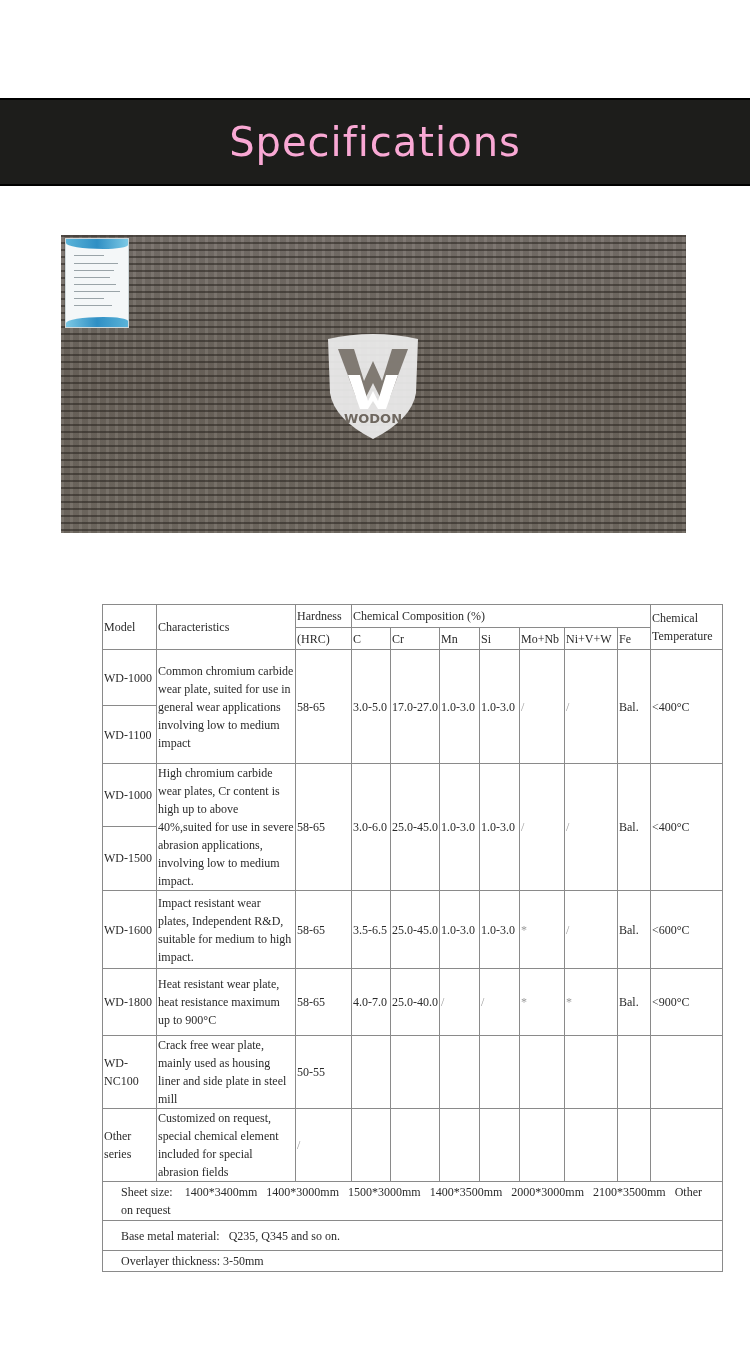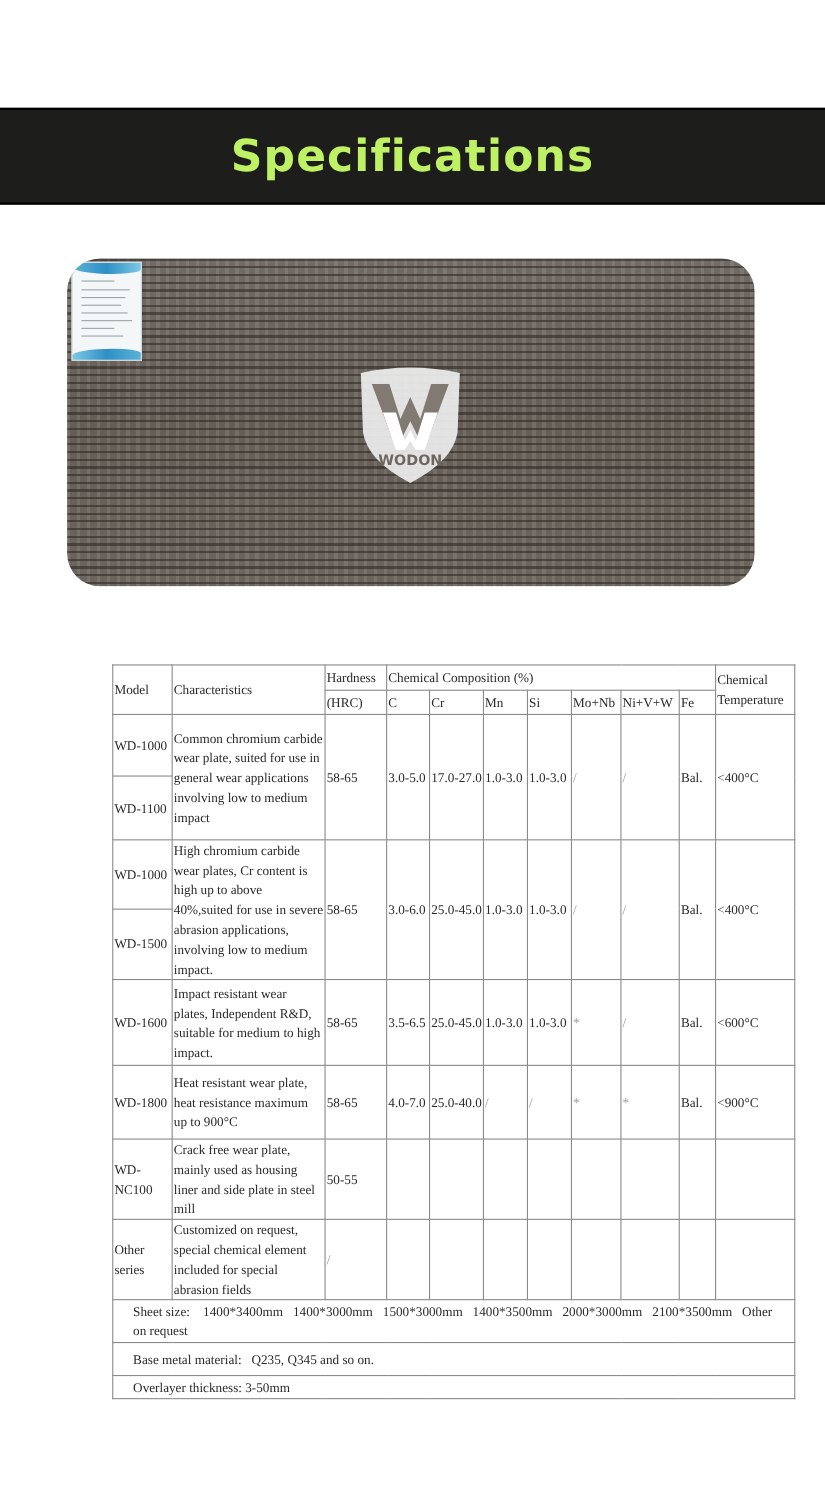--- a/index.html
+++ b/index.html
@@ -1,25 +1,24 @@
 <!DOCTYPE html>
 <html><head>
 <meta charset="utf-8">
 <style>
   html, body { margin: 0; padding: 0; background: #ffffff; }
   body { width: 750px; height: 1362px; position: relative; overflow: hidden; font-family: "Liberation Serif", serif; color: #222; }
   .banner { position: absolute; left: 0; top: 98px; width: 750px; height: 88px; background: #1d1d1b; border-top: 2px solid #000; border-bottom: 2px solid #000; box-sizing: border-box; display: flex; align-items: center; justify-content: center; }
-  .banner-title { color: #bef264; font-family: "DejaVu Sans", sans-serif; font-weight: bold; font-size: 40px; letter-spacing: 1px; }
+  .banner-title { color: #f9a8d4; font-family: "DejaVu Sans", sans-serif; font-weight: normal; font-size: 40px; letter-spacing: 1px; }
   .product { position: absolute; left: 61px; top: 235px; width: 625px; height: 298px; overflow: hidden;
     background-color: #6e675f;
     background-image:
       repeating-linear-gradient(180deg, rgba(40,35,30,0.55) 0px, rgba(40,35,30,0.55) 2px, rgba(0,0,0,0) 2px, rgba(0,0,0,0) 7px),
       repeating-linear-gradient(90deg, rgba(255,255,255,0.06) 0px, rgba(255,255,255,0.06) 3px, rgba(0,0,0,0.05) 3px, rgba(0,0,0,0.05) 9px),
       linear-gradient(180deg, #77706a 0%, #6a635b 50%, #716a62 100%);
-    border-radius: 30px;
   }
   .cert { position: absolute; left: 4px; top: 3px; width: 64px; height: 90px; background: #f4f7f8; border: 1px solid #cfd8da; box-sizing: border-box; }
   .cert-wave-top { position: absolute; left: 0; top: 0; width: 100%; height: 10px; background: linear-gradient(90deg, #5ab3d8, #2f8fc4, #7cc9e5); border-radius: 0 0 40% 60%; }
   .cert-wave-bot { position: absolute; left: 0; bottom: 0; width: 100%; height: 10px; background: linear-gradient(90deg, #7cc9e5, #2f8fc4, #5ab3d8); border-radius: 60% 40% 0 0; }
   .cert-line { position: absolute; left: 8px; height: 1px; background: #9aa4a8; }
   .logo { position: absolute; left: 263px; top: 96px; width: 98px; height: 110px; }
   .table-wrap { position: absolute; left: 62px; top: 604px; width: 620px; }
   table { border-collapse: collapse; width: 620px; table-layout: fixed; font-size: 12px; line-height: 18px; margin-left: 40px; }
   td { border: 1px solid #8a8a8a; padding: 0 1px; vertical-align: middle; color: #2a2a2a; }
   .muted { color: #9a9a9a; }

